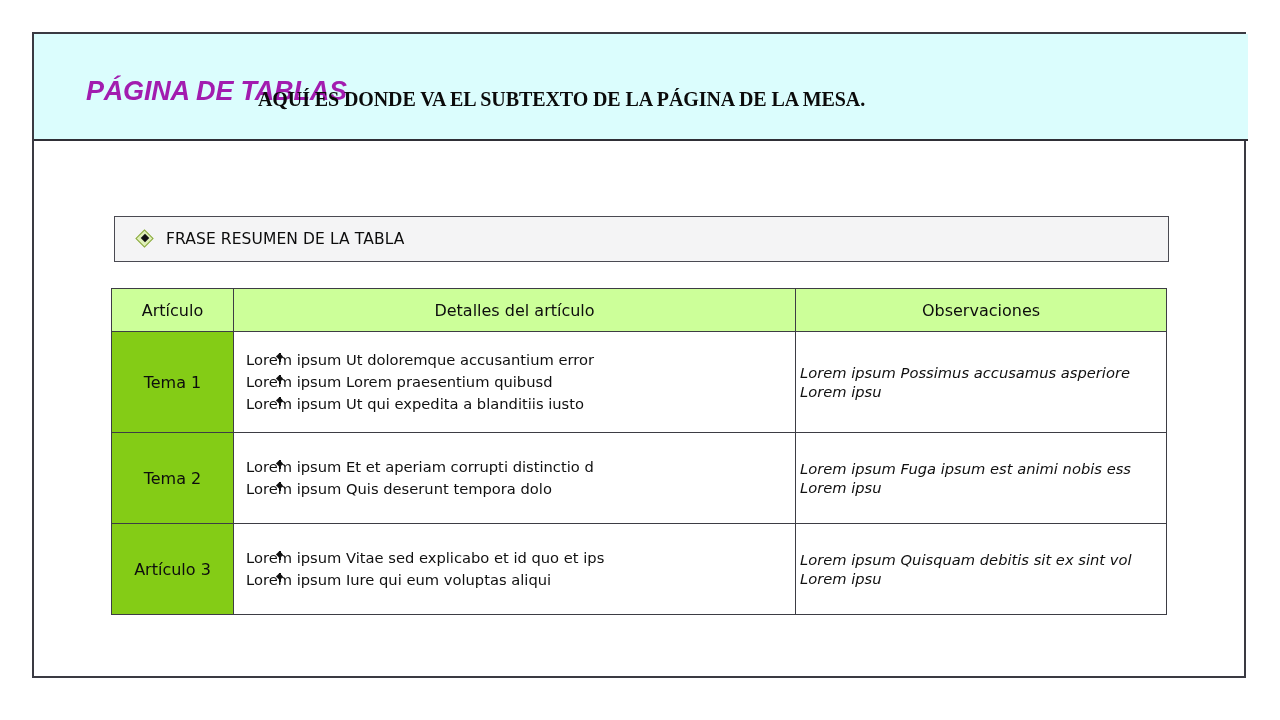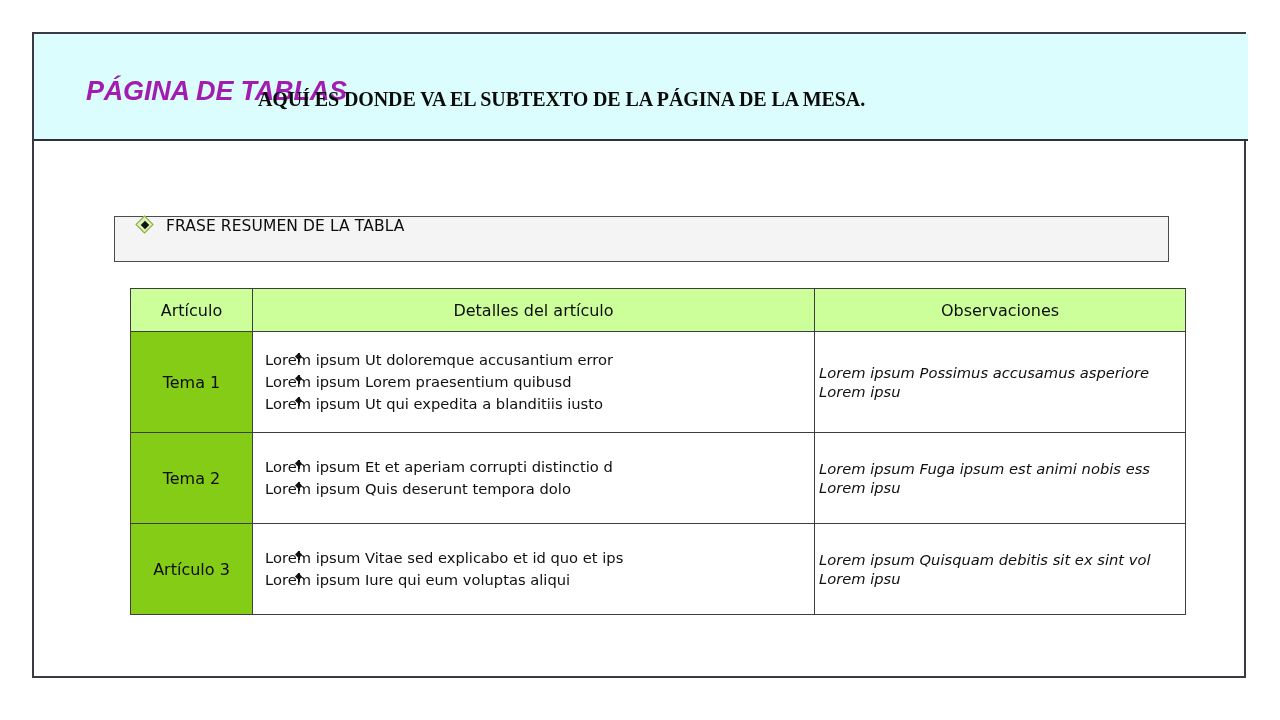--- a/index.html
+++ b/index.html
@@ -69,20 +69,21 @@
   .summary-bar {
     position: absolute;
     left: 80px;
     top: 182px;
     width: 1055px;
     height: 46px;
     box-sizing: border-box;
     background: #f4f4f5;
     border: 1px solid #4a4a52;
     display: flex;
+    align-items: center;
   }
 
   .diamond-icon {
     position: relative;
     width: 17px;
     height: 17px;
     margin-left: 22px;
     margin-right: 12px;
     flex: 0 0 auto;
   }
@@ -109,21 +110,21 @@
   .summary-text {
     font-family: "DejaVu Sans", sans-serif;
     font-size: 15.5px;
     color: #0d0d0d;
     letter-spacing: 0.1px;
   }
 
   
   .table-wrap {
     position: absolute;
-    left: 96px;
+    left: 77px;
     top: 254px;
     width: 1055px;
   }
   table.data-table {
     border-collapse: collapse;
     width: 1055px;
     table-layout: fixed;
   }
   table.data-table th,
   table.data-table td {

